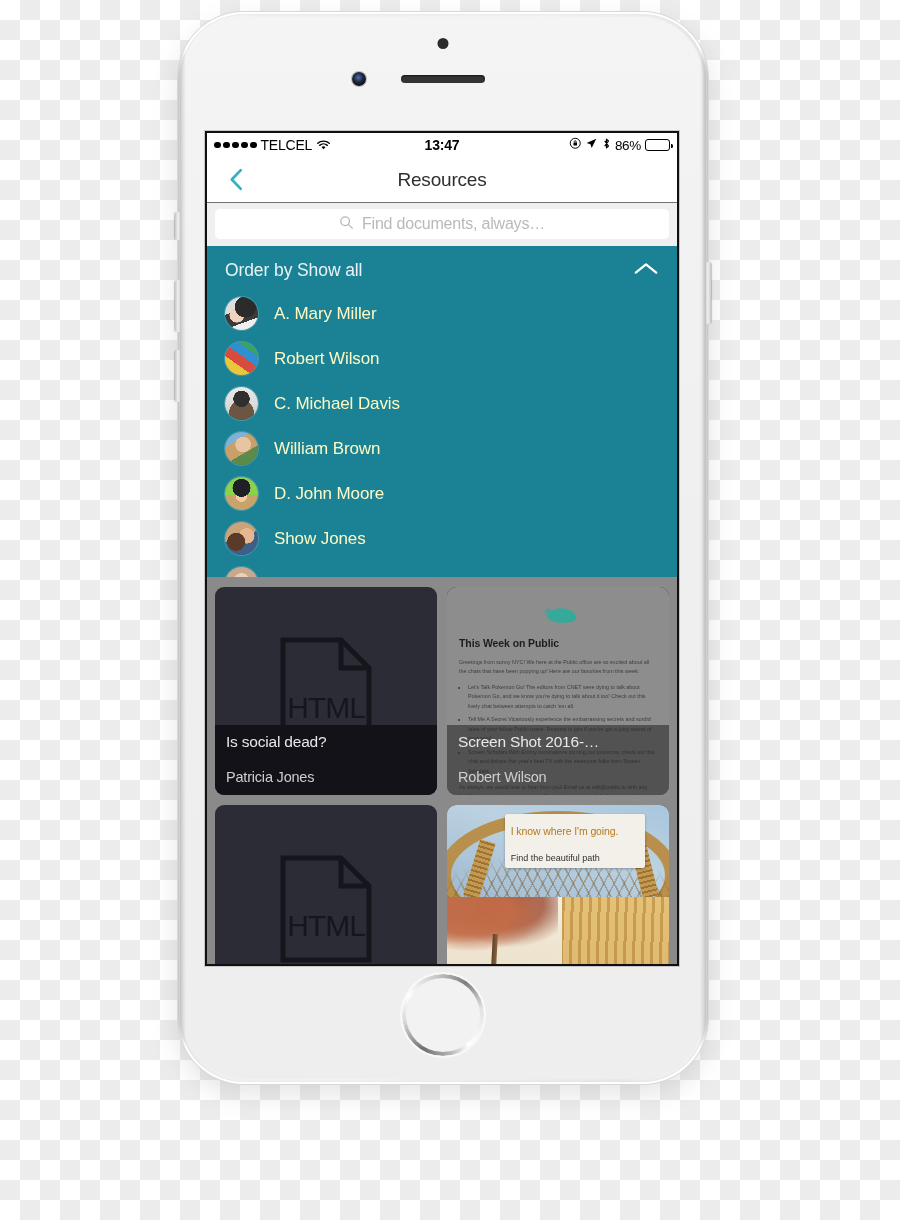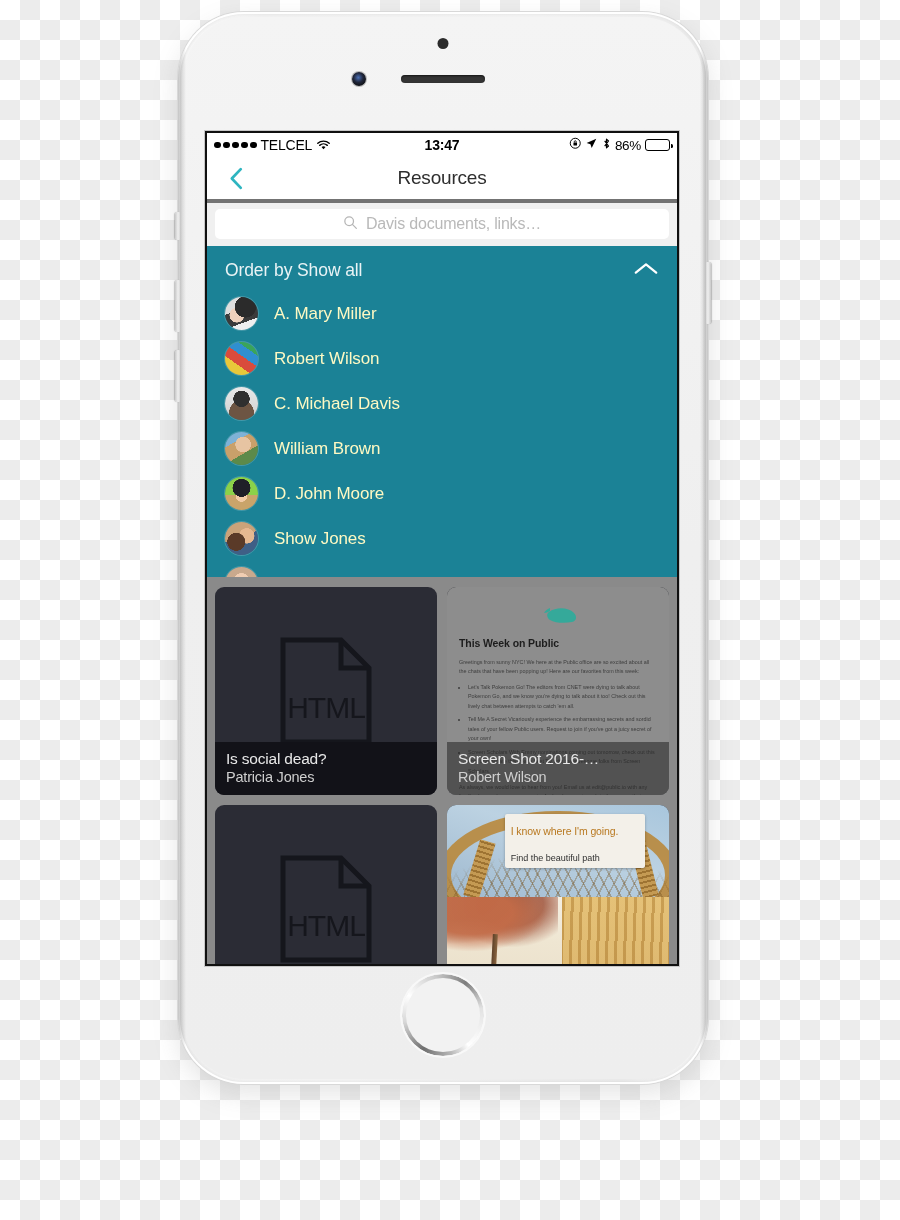--- a/index.html
+++ b/index.html
@@ -198,21 +198,21 @@
   }
   .battery-fill { height: 100%; width: 86%; background: #000; border-radius: 1px; }
 
   
   .nav-bar {
     position: relative;
     height: 46px;
     background: #fff;
     display: flex;
     align-items: center;
-    border-bottom: 4px solid #737373;
+    border-bottom: 1px solid #737373;
   }
   .nav-back {
     position: absolute;
     left: 12px;
     width: 34px; height: 34px;
     display: flex; align-items: center; justify-content: center;
     cursor: pointer;
   }
   .nav-title {
     width: 100%;
@@ -349,21 +349,21 @@
     color: #e8e8e8;
     font-size: 15.5px;
     letter-spacing: -.2px;
     white-space: nowrap;
     overflow: hidden;
   }
   .doc-author {
     color: #cfcfcf;
     font-size: 14.5px;
     letter-spacing: -.2px;
-    margin-top: 1px;
+    margin-top: 18px;
   }
 
   
   .newsletter {
     background: #8d8d8d;
     padding: 14px 12px 0;
     height: 100%;
     overflow: hidden;
   }
   .whale-logo { display:block; margin: 2px auto 12px; width: 42px; height: 22px; }
@@ -551,21 +551,21 @@
     </div>
 
     <div class="search-wrap">
       <div class="search-field">
         <span>
           <svg viewBox="0 0 18 18" width="15" height="15">
             <circle cx="7.4" cy="7.4" r="5.2" fill="none" stroke="#b5b5b5" stroke-width="1.5"></circle>
             <path d="M11.3 11.3 16 16" stroke="#b5b5b5" stroke-width="1.5" stroke-linecap="round"></path>
           </svg>
         </span>
-        <span class="search-ph">Davis documents, links…</span>
+        <span class="search-ph">Find documents, always…</span>
       </div>
     </div>
 
     <div class="people-panel">
       <div class="order-row">
         <span class="order-label">Order by Show all</span>
         <span>
           <svg viewBox="0 0 28 16" width="26" height="15">
             <path d="M3 12.5 14 3.5 25 12.5" fill="none" stroke="#ffffff" stroke-width="2.4" stroke-linecap="round" stroke-linejoin="round"></path>
           </svg>

